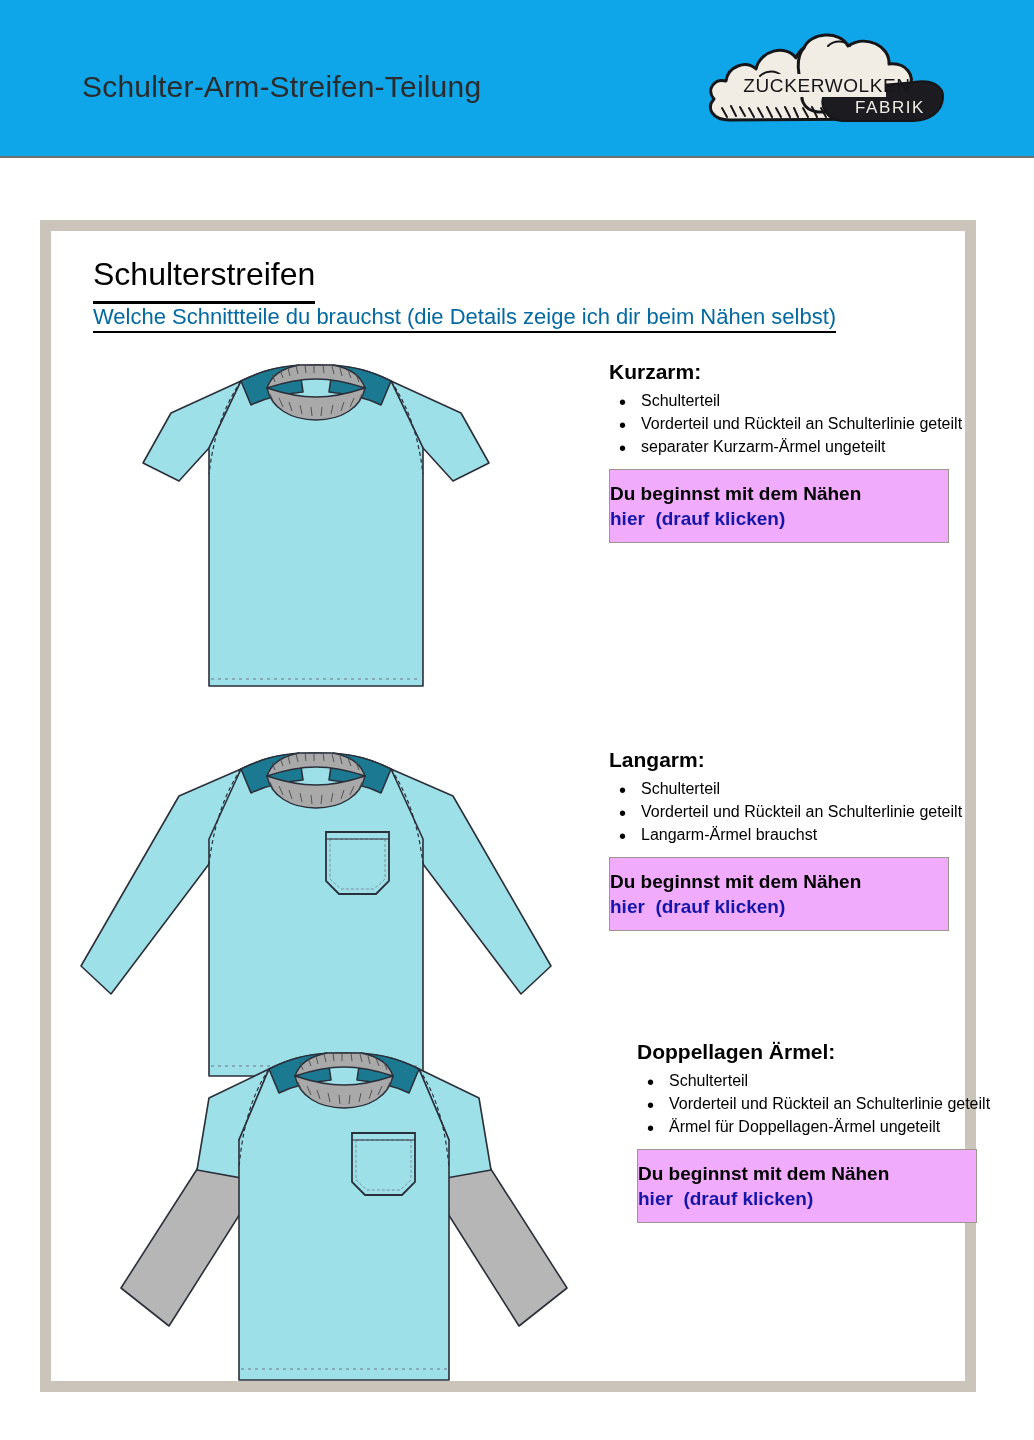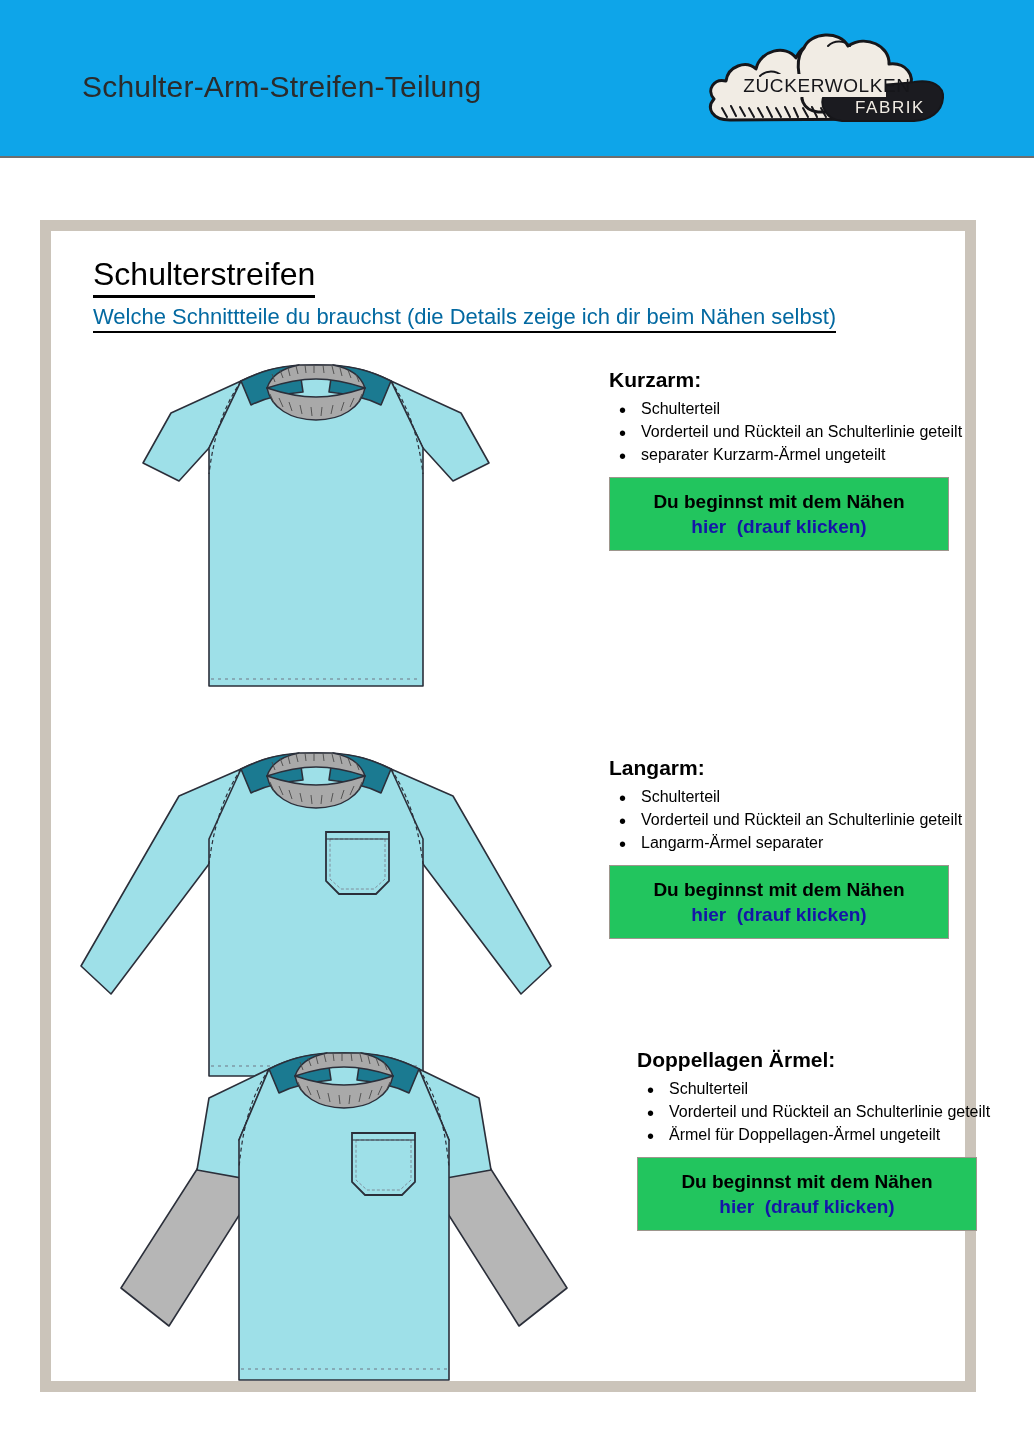--- a/index.html
+++ b/index.html
@@ -32,57 +32,57 @@
     position:absolute; left:40px; top:220px;
     width:936px; height:1172px;
     background:#ffffff;
     border:11px solid #cbc4ba;
   }
 
   
   .h-main {
     position:absolute; left:42px; top:25px;
     font-size:32px; color:#000; white-space:nowrap;
-    border-bottom:3px solid #000; padding-bottom:2px;
+    border-bottom:3px solid #000; padding-bottom:8px;
   }
   .h-sub {
     position:absolute; left:42px; top:73px;
     font-size:22px; color:#0369a1; white-space:nowrap;
     border-bottom:2px solid #000; padding-bottom:1px;
   }
 
   
   .section { position:absolute; left:0; width:914px; }
   .sec1 { top:125px; height:345px; }
   .sec2 { top:465px; height:345px;margin-top:48px; }
   .sec3 { top:805px; height:360px;margin-left:28px; }
 
   .illus { position:absolute; left:20px; top:0; width:520px; height:100%; }
-  .copy  { position:absolute; left:558px; top:12px; width:356px; }
+  .copy  { position:absolute; left:558px; top:4px; width:356px; }
 
   .cat-title {
     font-size:21px; font-weight:bold; color:#000;
     margin:0 0 6px 0; white-space:nowrap;
   }
   ul.bullets { list-style:none; margin:0; padding:0; }
   ul.bullets li {
     position:relative; padding-left:32px;
     font-size:16px; color:#000; line-height:1.32;
     margin-bottom:2px;
   }
   ul.bullets li::before {
     content:"\2022"; position:absolute; left:10px; top:-1px;
     font-size:20px; color:#000;
   }
 
   .cta {
     margin-top:12px; width:340px; height:74px;
-    background:#22c55e; border:1px solid #9d968d;
+    background:#f0abfc; border:1px solid #9d968d;
     display:flex; flex-direction:column;
-    align-items:center; justify-content:center;
+    align-items:flex-start; justify-content:center;
   }
   .cta-line1 { font-size:19px; font-weight:bold; color:#000; white-space:nowrap; }
   .cta-line2 { font-size:19px; font-weight:bold; color:#1515a8; white-space:nowrap; margin-top:3px; }
 
   svg { display:block; }
 </style>
 </head>
 <body>
 
 <div class="header">
@@ -217,21 +217,21 @@
         </g>
         <line x1="140" y1="322" x2="350" y2="322" stroke="#6f7785" stroke-width="1" stroke-dasharray="3 4"></line>
       </svg>
     </div>
 
     <div class="copy">
       <div class="cat-title">Langarm:</div>
       <ul class="bullets">
         <li>Schulterteil</li>
         <li>Vorderteil und Rückteil an Schulterlinie geteilt</li>
-        <li>Langarm-Ärmel separater</li>
+        <li>Langarm-Ärmel brauchst</li>
       </ul>
       <div class="cta">
         <span class="cta-line1">Du beginnst mit dem Nähen</span>
         <span class="cta-line2">
           <span>hier</span>&nbsp;
           <span>(drauf klicken)</span>
         </span>
       </div>
     </div>
   </div>

